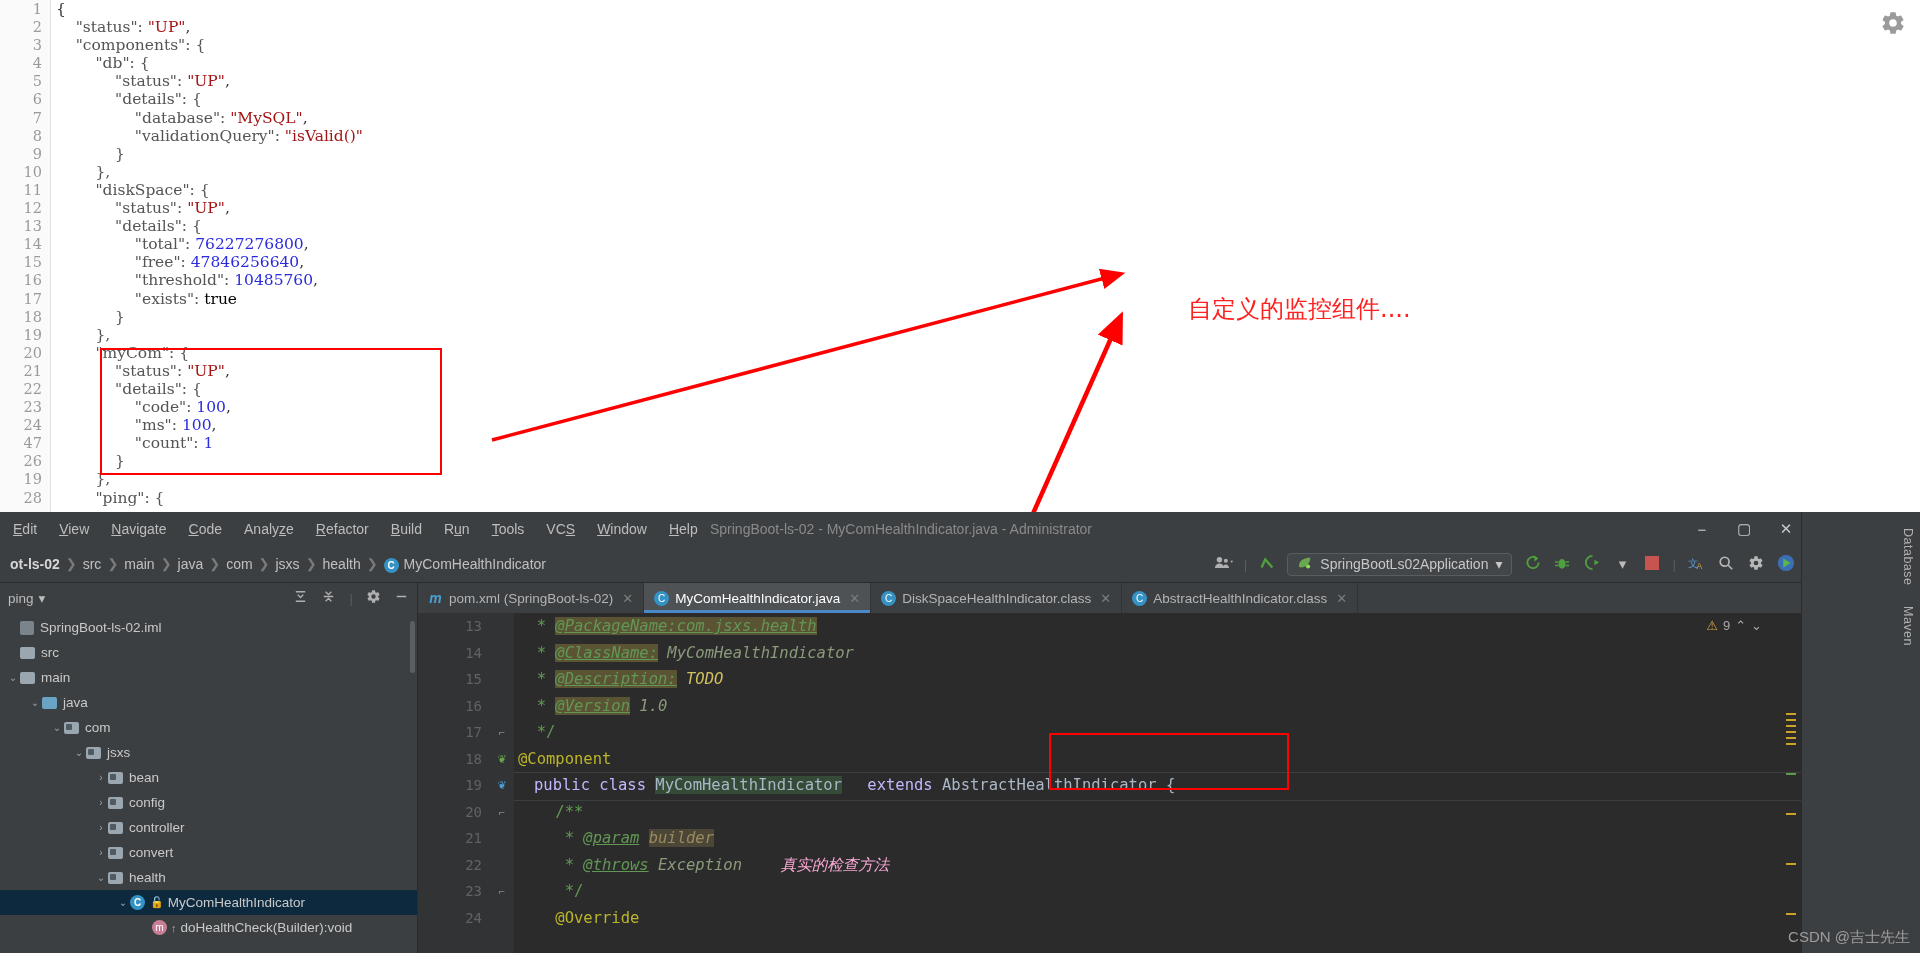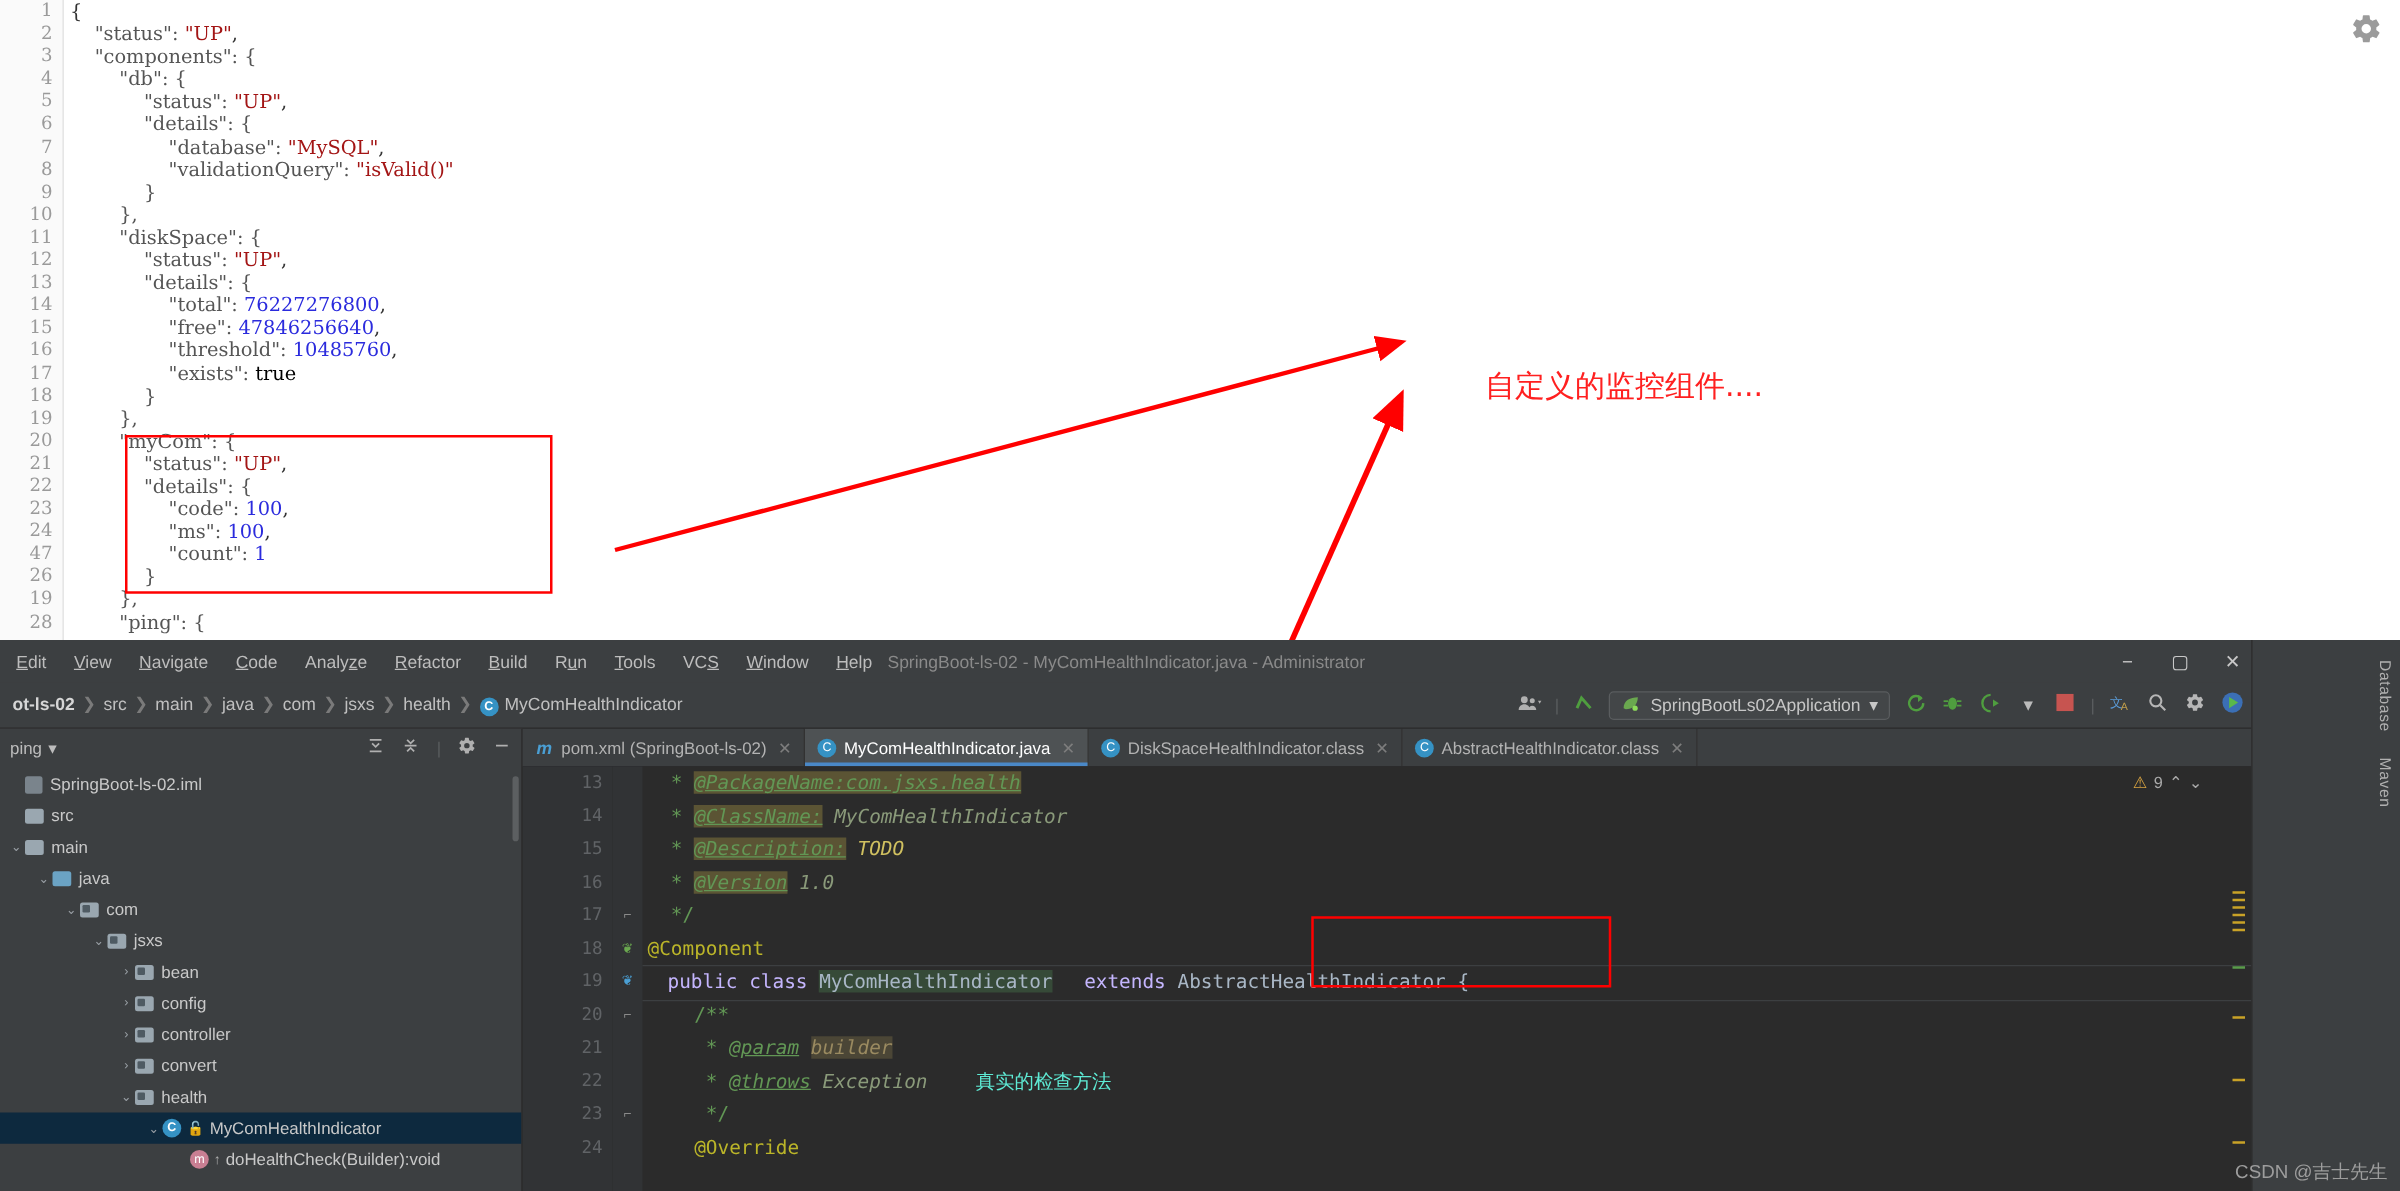--- a/index.html
+++ b/index.html
@@ -150,21 +150,21 @@
   .cl{height:26.5px;white-space:pre;}
   .c-com{color:#629755;}
   .c-tag{color:#629755;text-decoration:underline;font-style:italic;}
   .c-hl{background:#5b5434;}
   .c-ann{color:#bbb529;}
   .c-kw{color:#c4b5fd;margin-left:16px;}
   .c-cls{color:#a9b7c6;}
   .c-todo{color:#d0c060;font-style:italic;}
   .c-ital{color:#8a9a7a;font-style:italic;}
   .c-param{color:#9a8a60;background:#4b4636;font-style:italic;margin-top:17px;}
-  .c-cn{color:#5eead4;padding-left:20px;}
+  .c-cn{color:#f9a8d4;font-style:italic;padding-left:20px;}
   .c-sel{background:#364a38;}
   #class-highlight-box{
     position:absolute;left:631px;top:120px;width:240px;height:57px;
     border:2.5px solid #ff0000;box-sizing:border-box;pointer-events:none;z-index:5;
   }
   #warn-widget{
     position:absolute;right:40px;top:5px;display:flex;align-items:center;gap:5px;
     font-size:13px;color:#a9a9a9;z-index:4;
   }
   .warn-tri{color:#d9a441;font-size:13px;}

